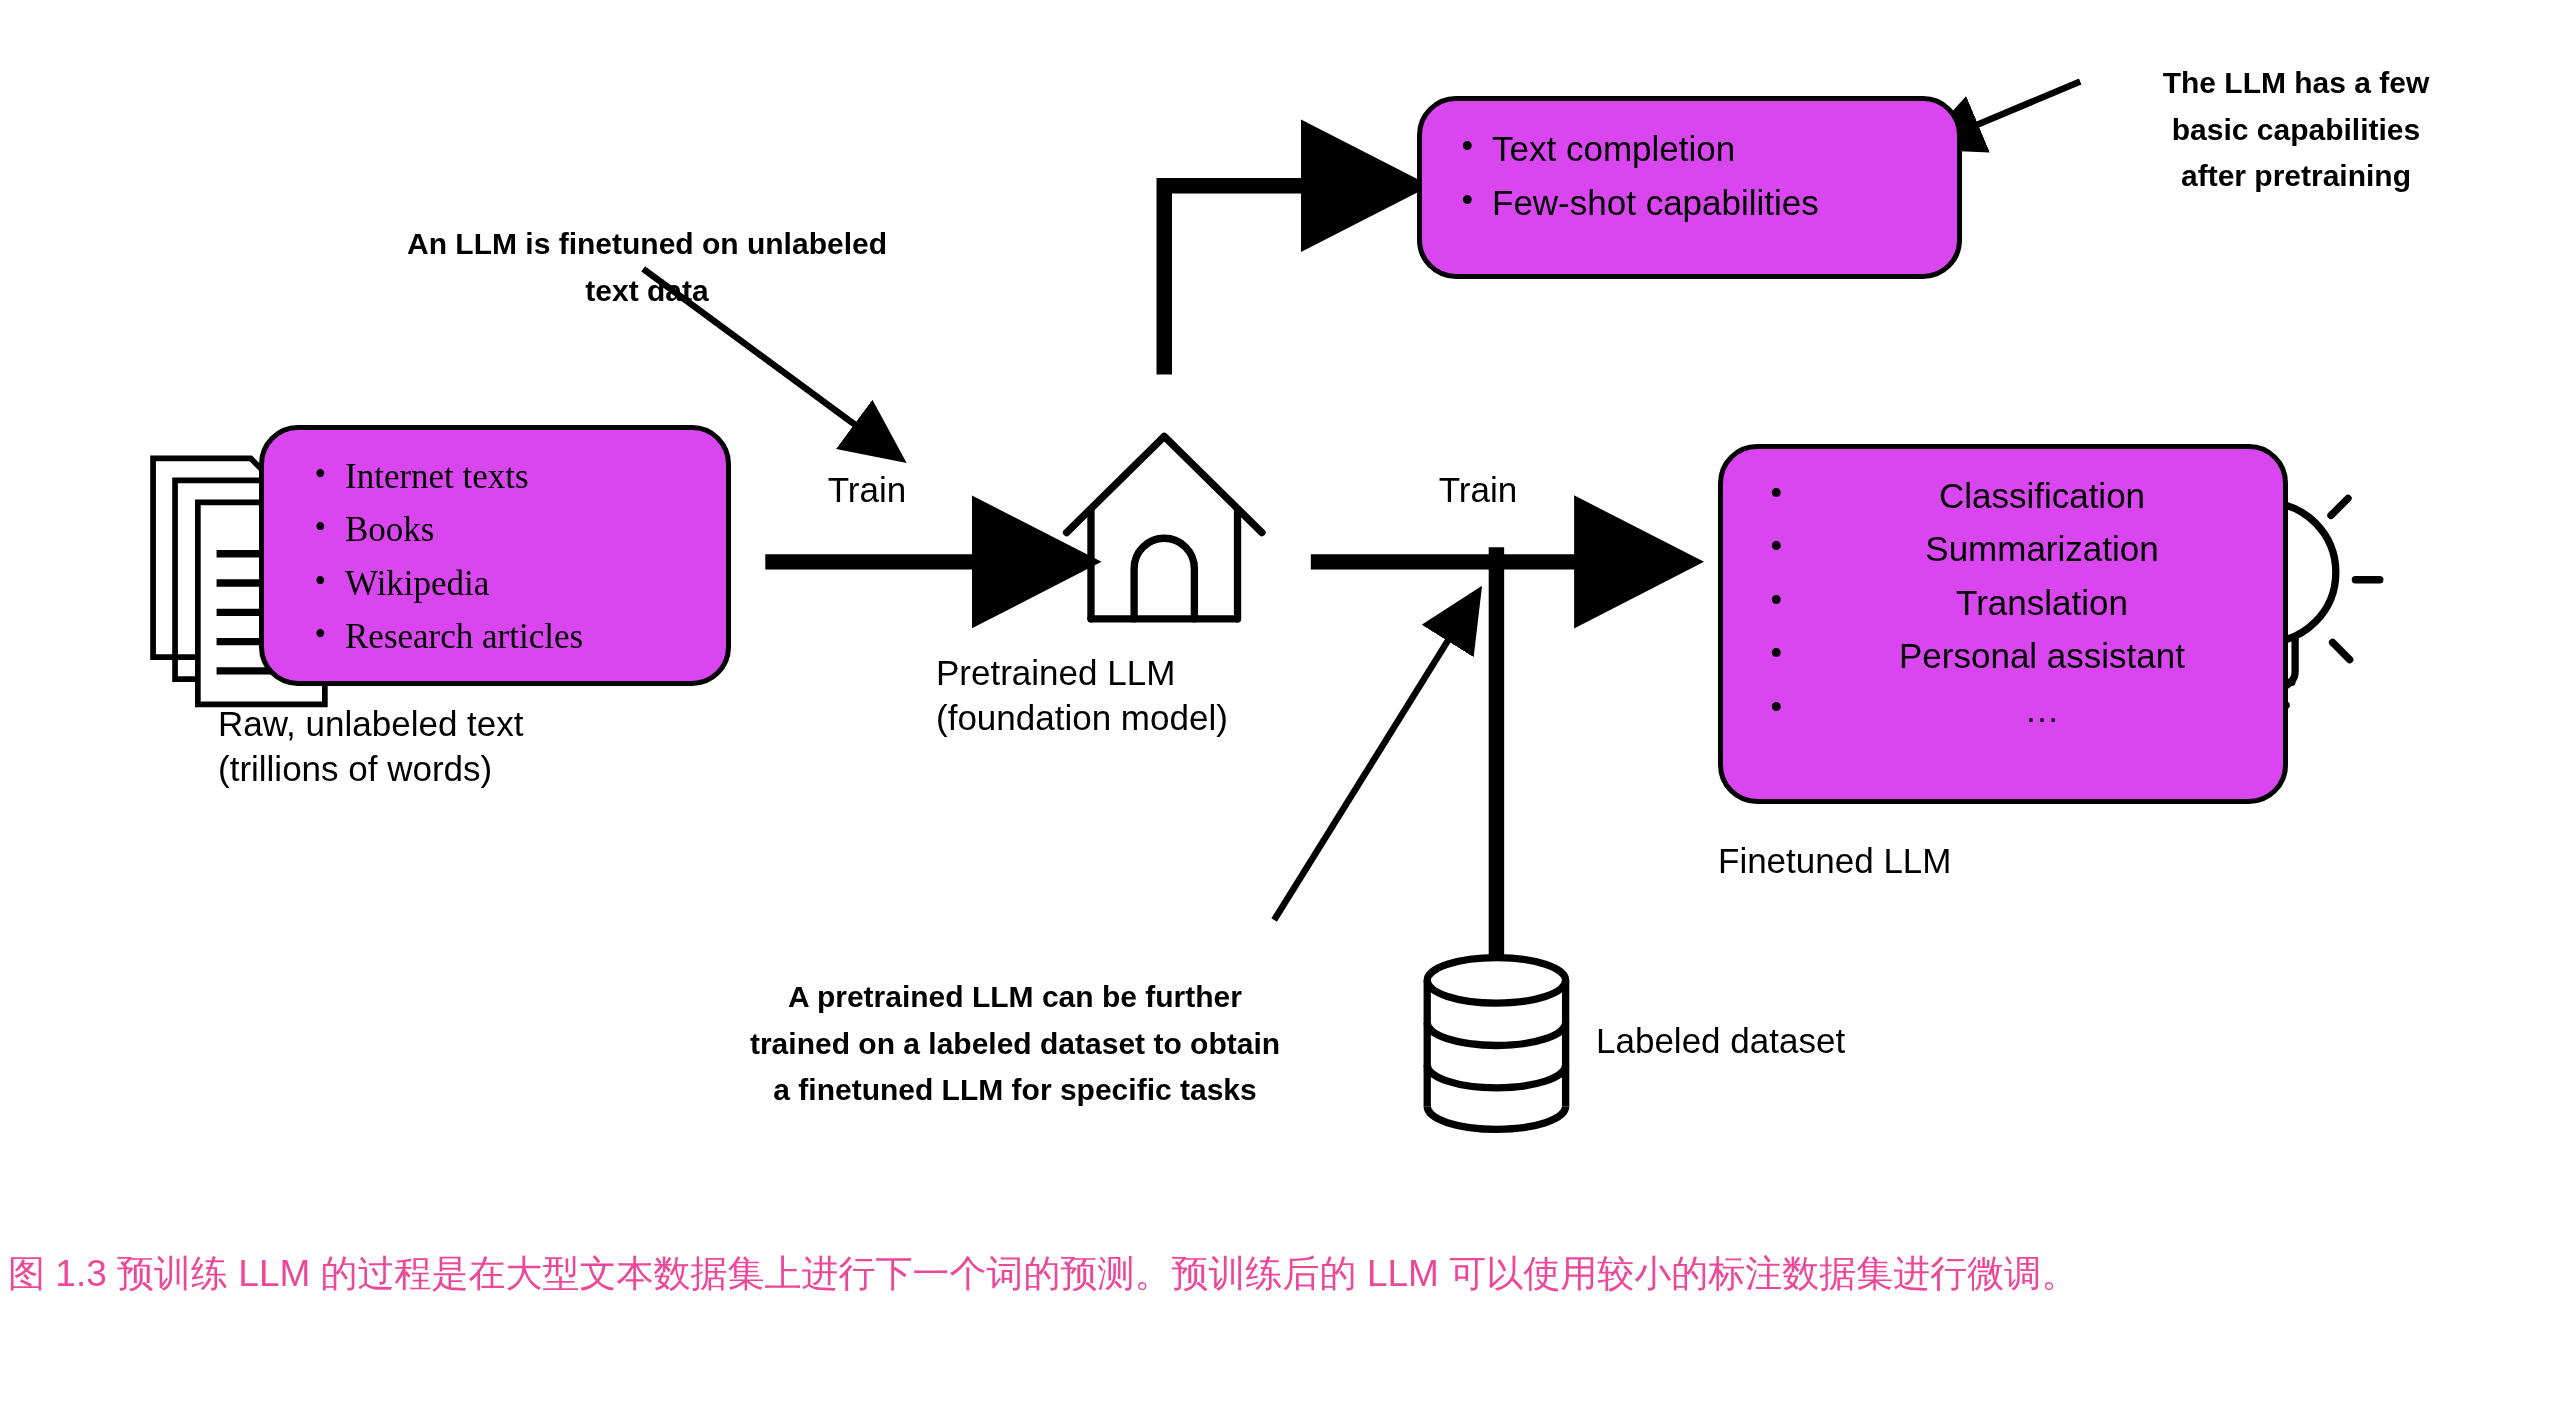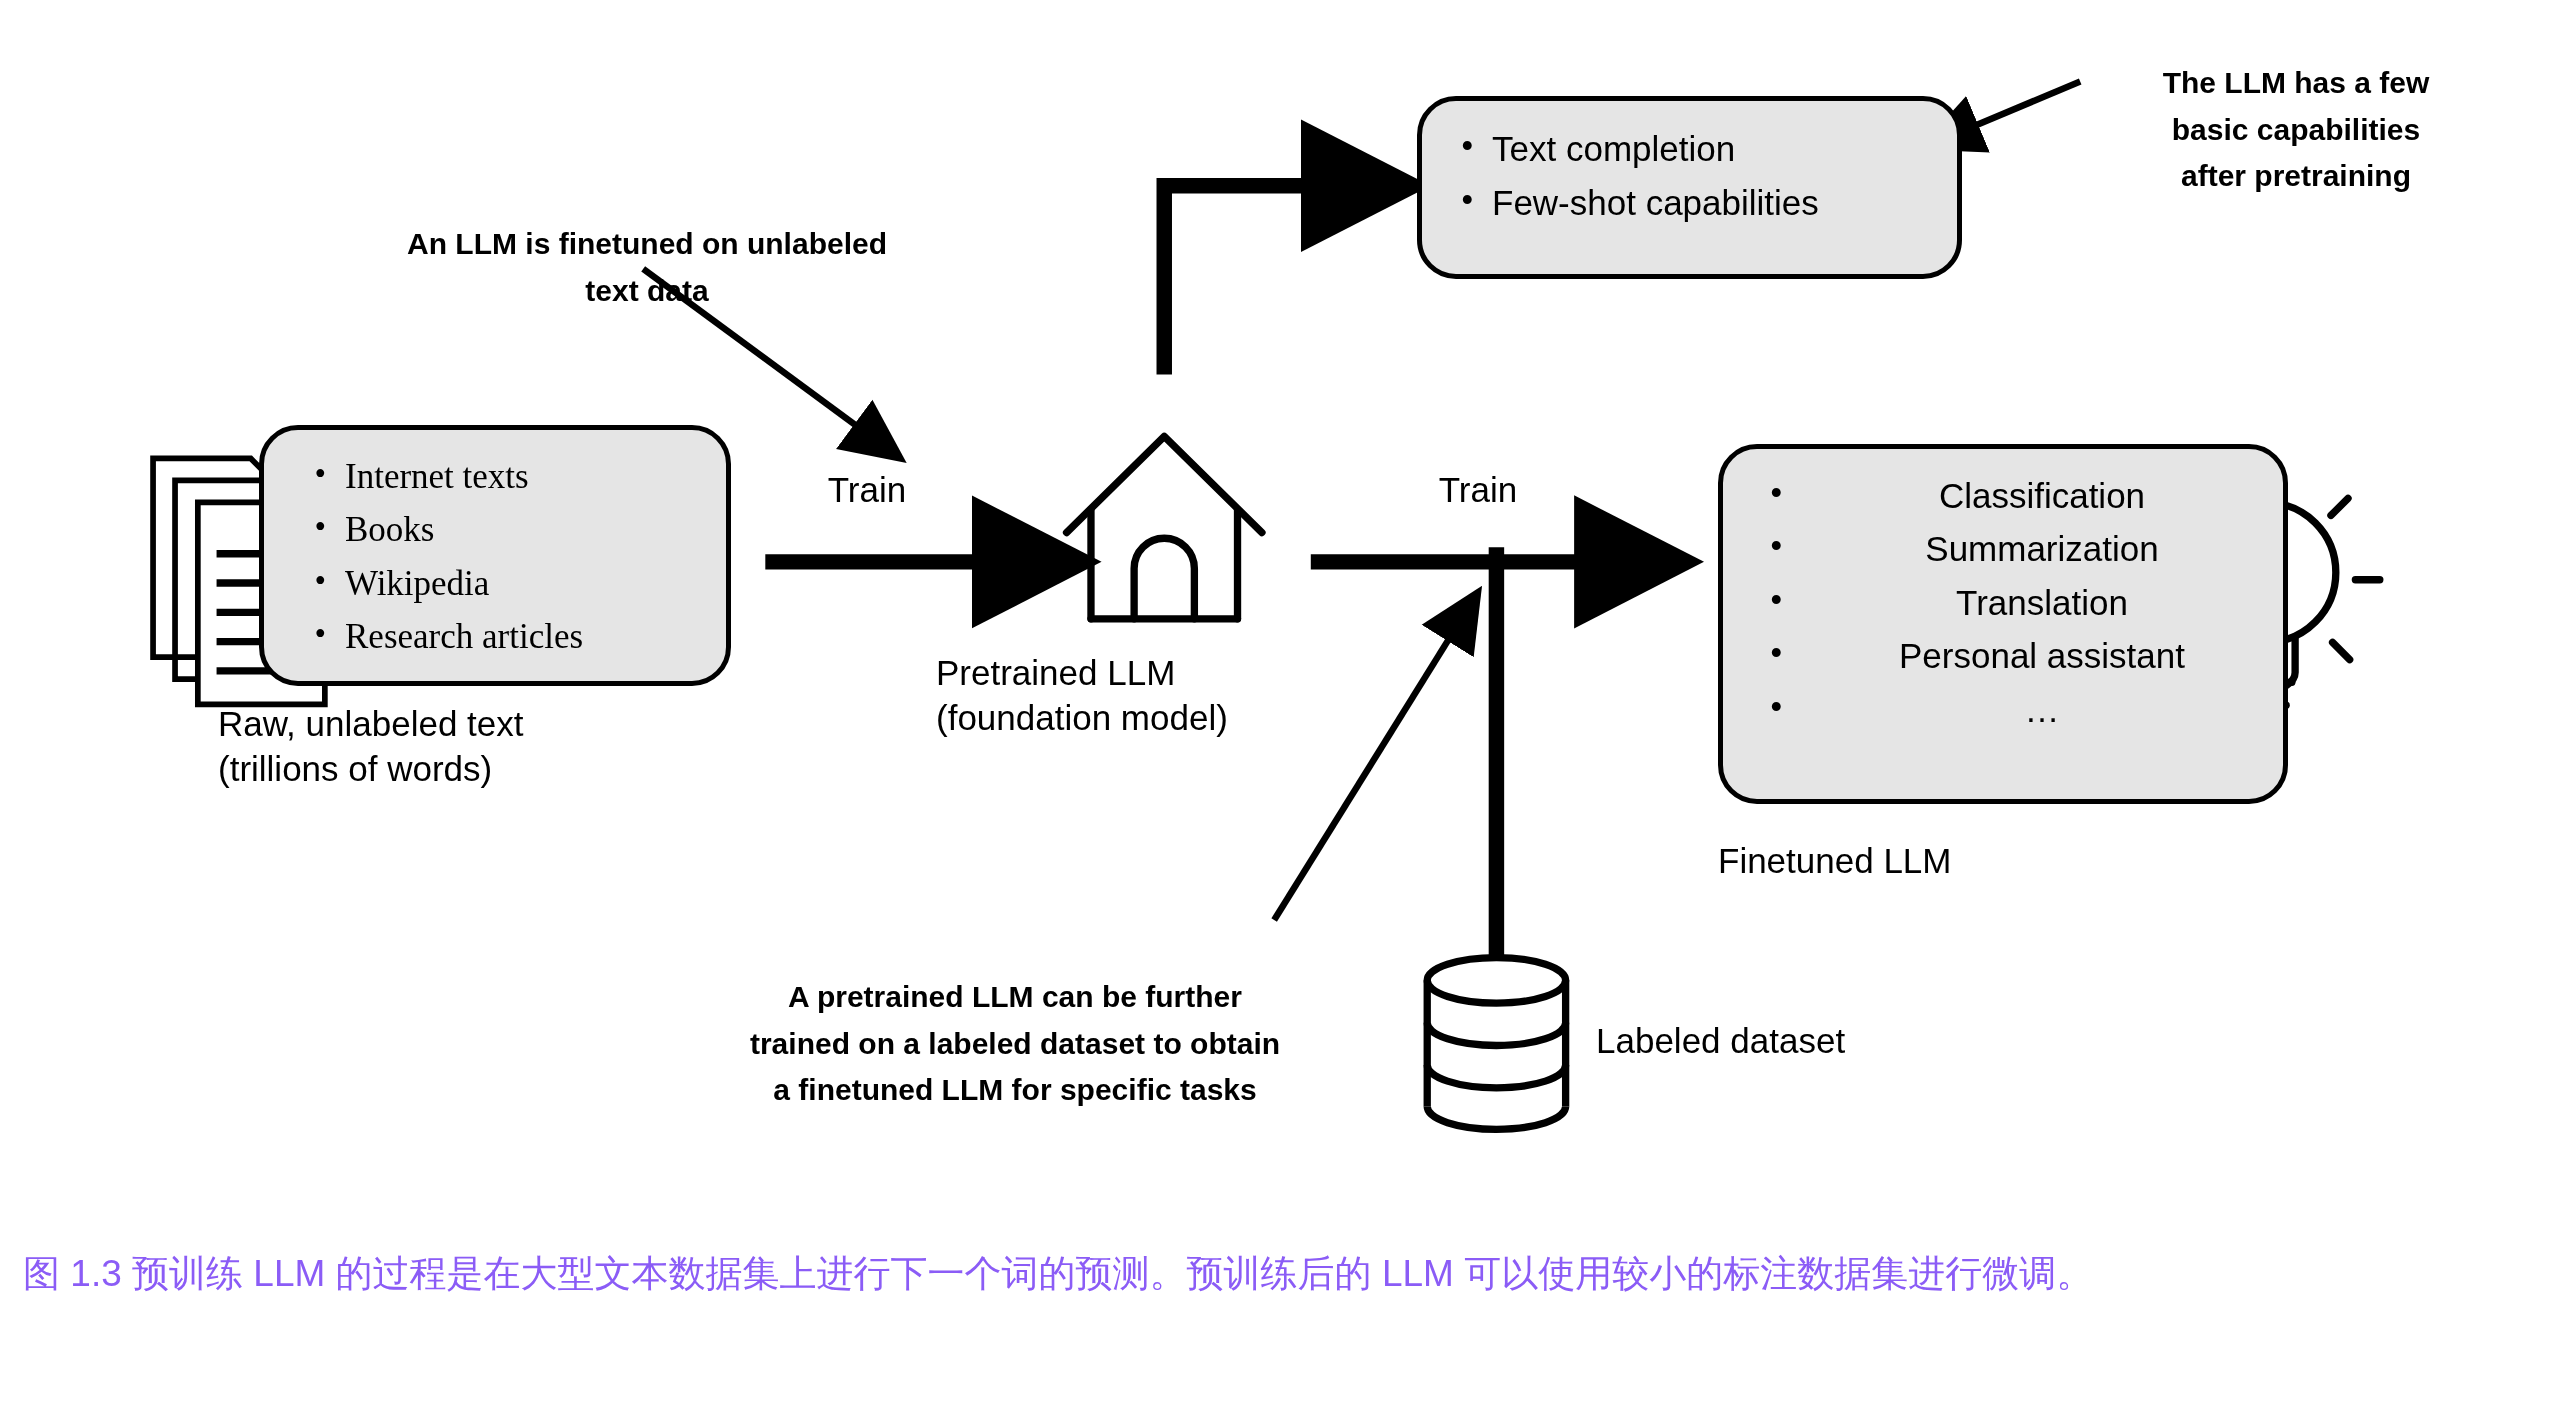--- a/index.html
+++ b/index.html
@@ -22,21 +22,21 @@
     top: 0;
     width: 2576px;
     height: 1197px;
   }
 
   
   .rbox {
     position: absolute;
     border: 5.7px solid #000;
     border-radius: 39px;
-    background: #e5e5e5;
+    background: #d946ef;
     box-sizing: border-box;
   }
 
   .bullet-list {
     list-style: none;
     margin: 0;
     padding: 0;
   }
   .bullet-list li {
     position: relative;
@@ -74,22 +74,21 @@
   }
 
   
   #figcaption {
     position: absolute;
     left: 8.1px;
     top: 1244px;
     width: 2540px;
     font-size: 37px;
     line-height: 1.62;
-    color: #8b5cf6;
-    margin-left: 15px;
+    color: #ec4899;
   }
 
   svg.overlay {
     position: absolute;
     left: 0;
     top: 0;
     width: 2576px;
     height: 1197px;
     pointer-events: none;
   }

